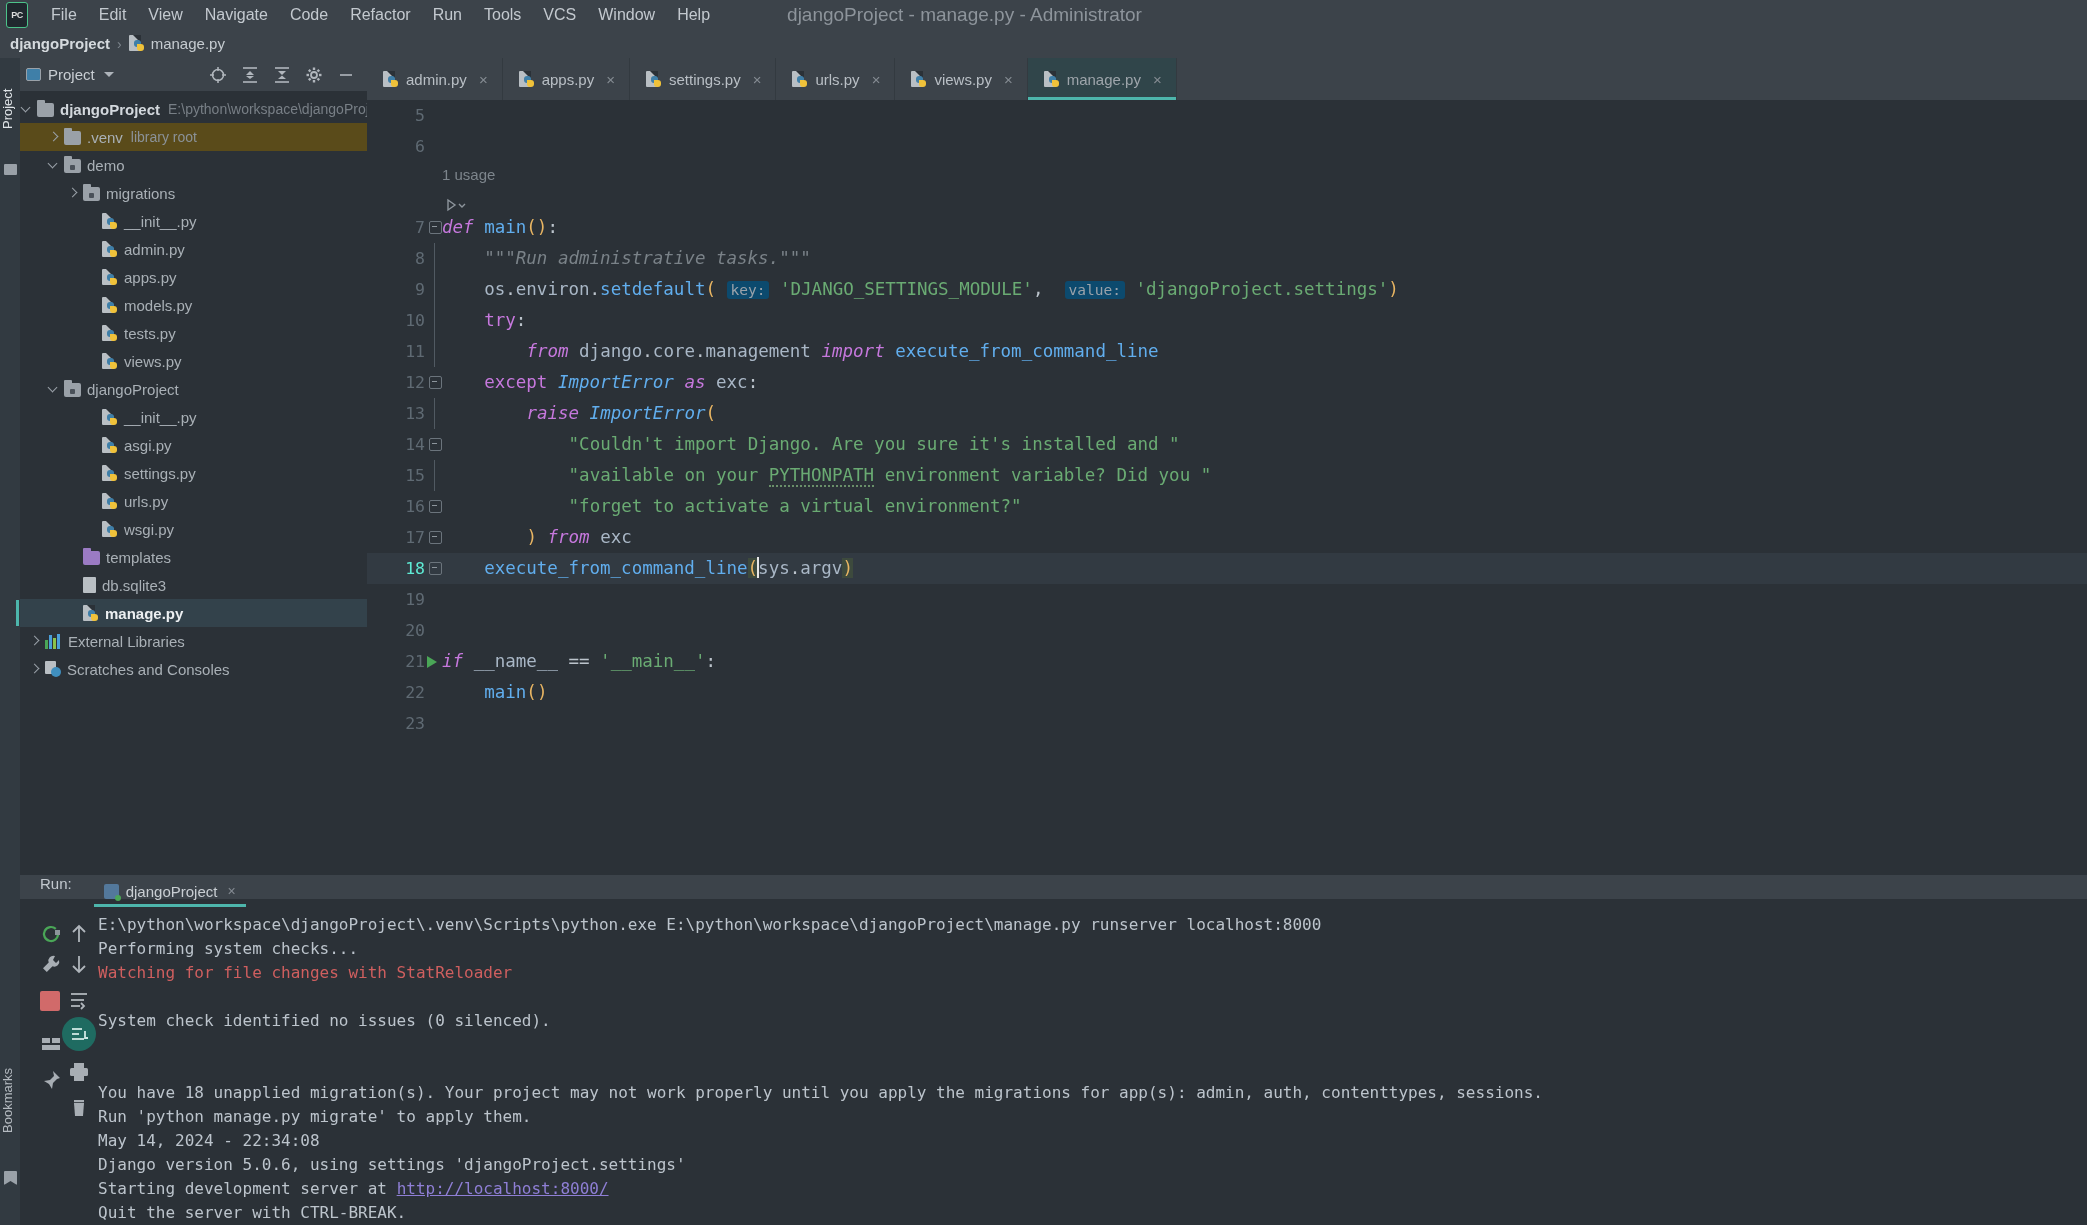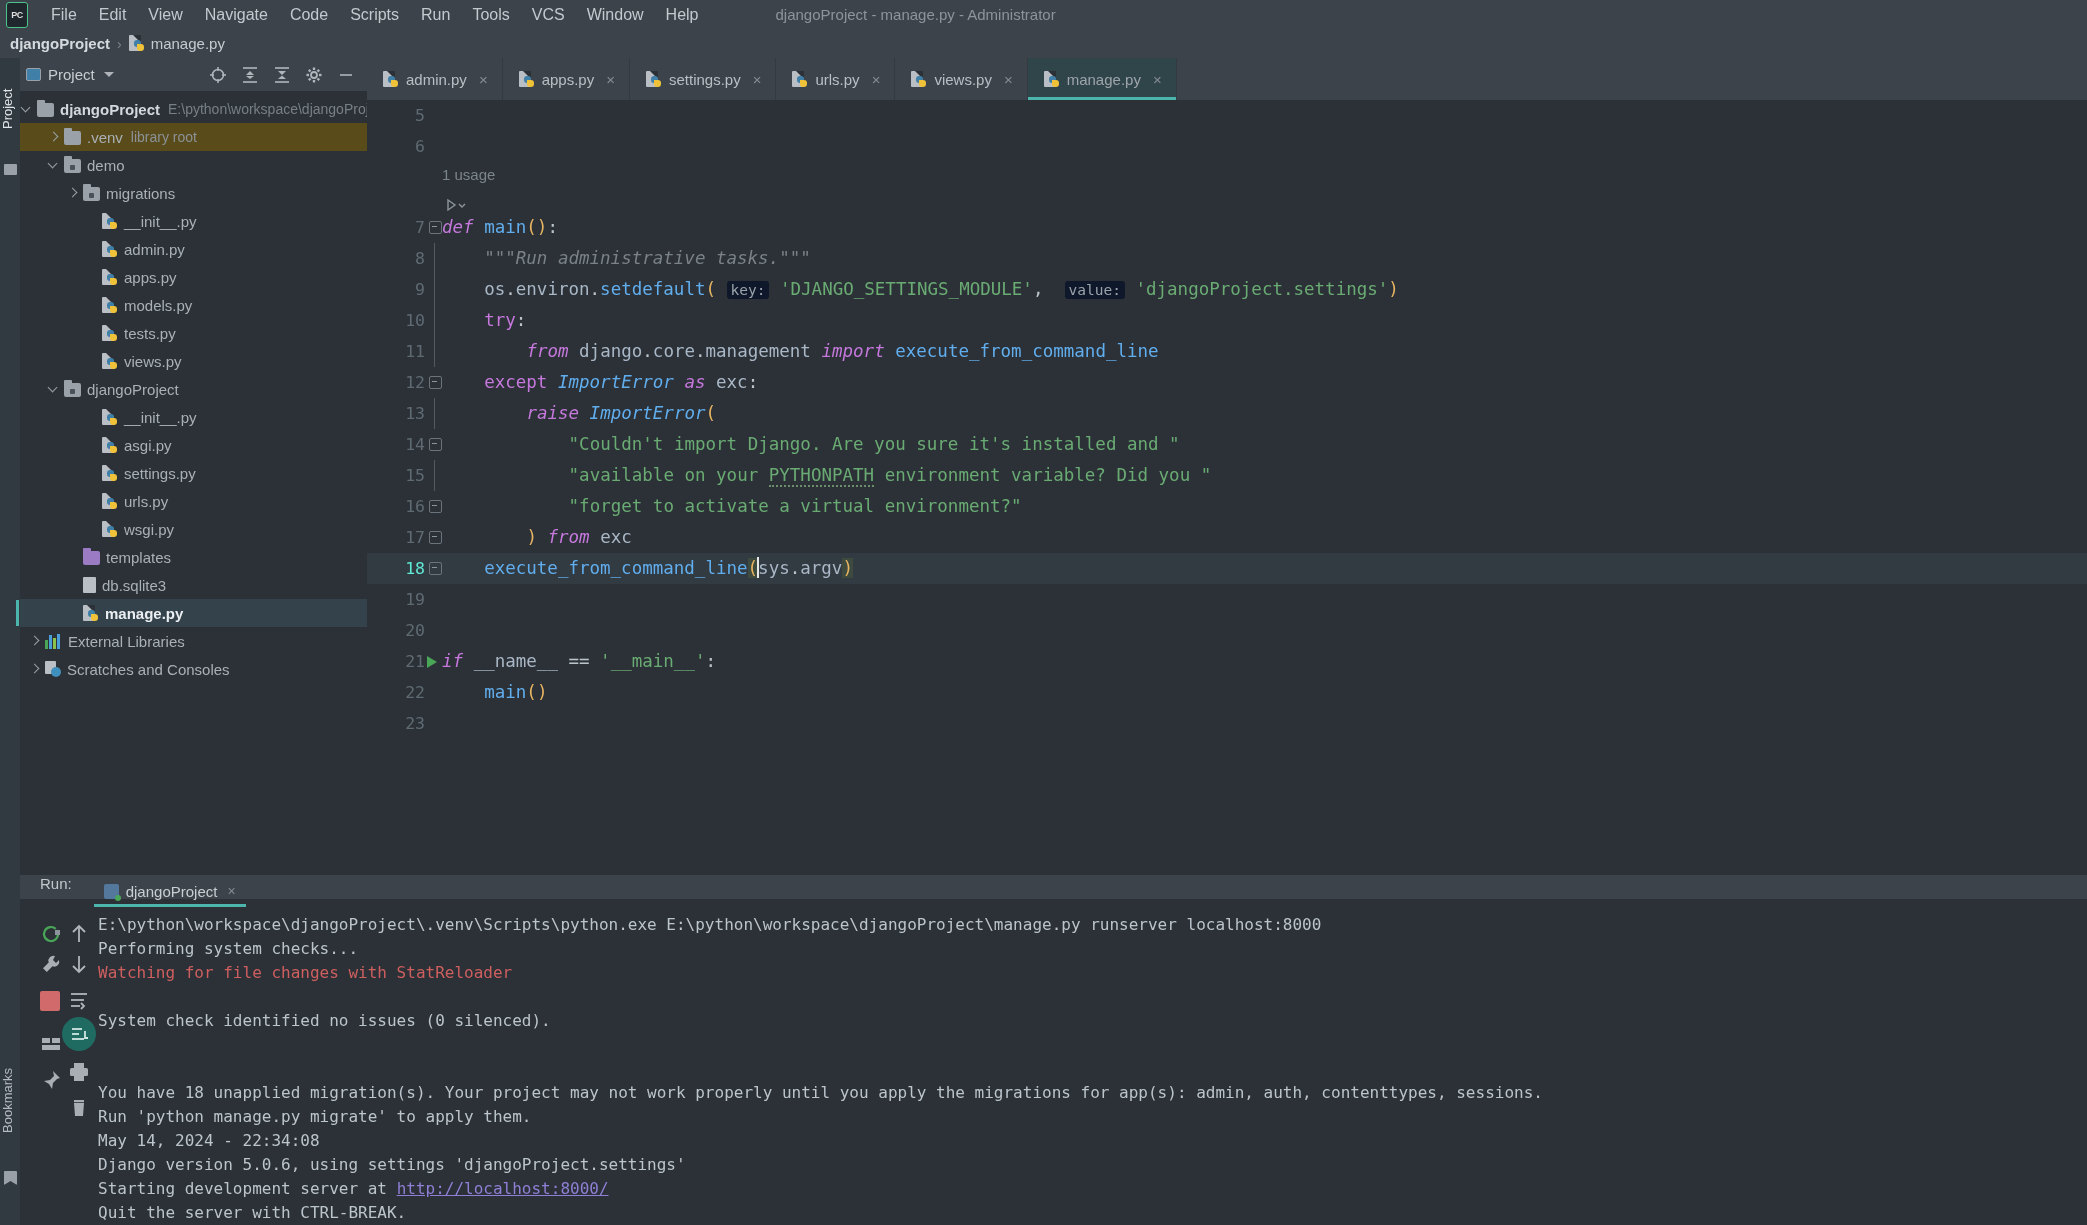--- a/index.html
+++ b/index.html
@@ -27,21 +27,21 @@
     border: 1.5px solid #4cc38a; border-radius: 3px;
     background: #20282e;
     display: flex; align-items: center; justify-content: center;
     font-size: 9px; font-weight: bold; color: #dddddd; letter-spacing: -0.5px;
   }
   .menu-item {
     font-size: 16px; color: #c3c9cf; padding: 3px 11px;
     white-space: nowrap;
   }
   .win-title {
-    margin-left: 66px; font-size: 15px; color: #8d949b; white-space: nowrap;
+    margin-left: 66px; font-size: 19px; color: #8d949b; white-space: nowrap;
   }
 
   
   .breadcrumb {
     position: absolute; top: 29px; left: 0; width: 2087px; height: 29px;
     background: #3c434a;
     display: flex; align-items: center; padding-left: 10px;
     font-size: 15px;
   }
   .bc-proj { color: #d5dade; font-weight: bold; }
@@ -224,21 +224,21 @@
   .kw  { color: #c678dd; font-style: italic; }
   .kw2 { color: #c678dd; }
   .fn  { color: #61aeee; }
   .id  { color: #a9b7c6; }
   .str { color: #6aab73; }
   .cmt { color: #7a8288; font-style: italic; }
   .cls { color: #61aeee; font-style: italic; }
   .punct { color: #e8b563; }
   .plain { color: #bcc4cc; }
   .hint {
-    background: #0f172a; color: #9aa2aa; font-size: 14.5px;
+    background: #0c4a6e; color: #9aa2aa; font-size: 14.5px;
     padding: 1px 4px; border-radius: 3px;
   }
   .usage { color: #7d858c; font-size: 15px; font-family: "Liberation Sans", sans-serif; }
   .spell { border-bottom: 2px dotted #6a8f6a; }
   .brmatch { background: #3d4a3d; color: #e8b563; }
   .caret {
     display:inline-block; width:2px; height:21px; background:#e8e8e8;
     vertical-align:-4px; margin:0 -1px;
   }
   .inlay-run {
@@ -288,21 +288,21 @@
 
 <div id="app">
 
   <div class="menubar">
     <div class="pc-logo">PC</div>
     <div class="menu-item"><span>File</span></div>
     <div class="menu-item"><span>Edit</span></div>
     <div class="menu-item"><span>View</span></div>
     <div class="menu-item"><span>Navigate</span></div>
     <div class="menu-item"><span>Code</span></div>
-    <div class="menu-item"><span>Scripts</span></div>
+    <div class="menu-item"><span>Refactor</span></div>
     <div class="menu-item"><span>Run</span></div>
     <div class="menu-item"><span>Tools</span></div>
     <div class="menu-item"><span>VCS</span></div>
     <div class="menu-item"><span>Window</span></div>
     <div class="menu-item"><span>Help</span></div>
     <div class="win-title">djangoProject - manage.py - Administrator</div>
   </div>
 
   <div class="breadcrumb">
     <span class="bc-proj">djangoProject</span>

